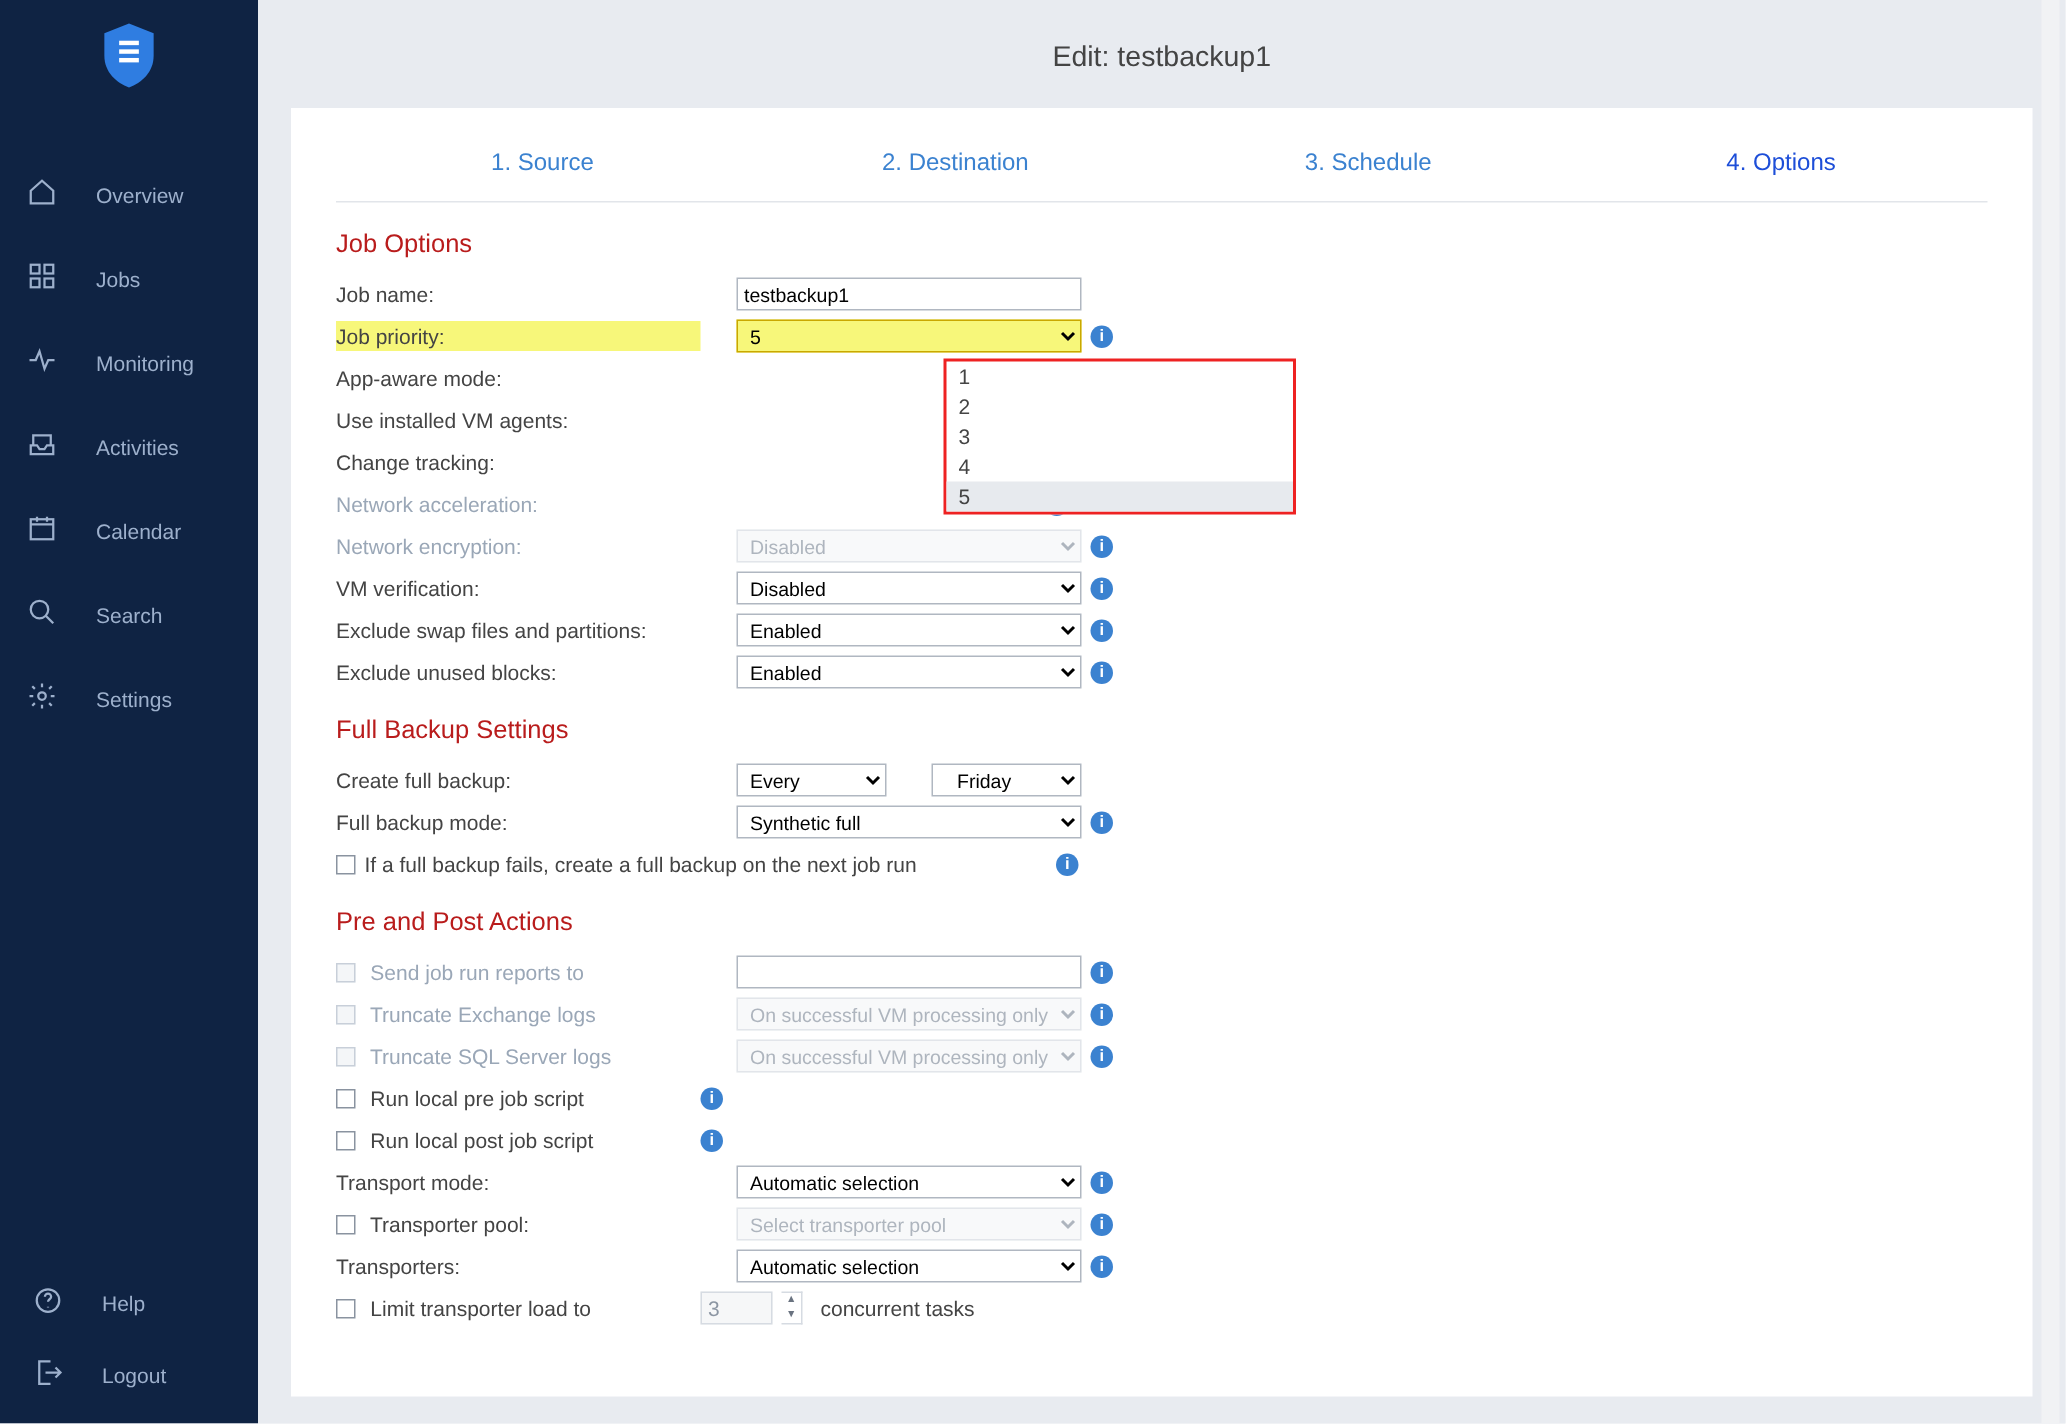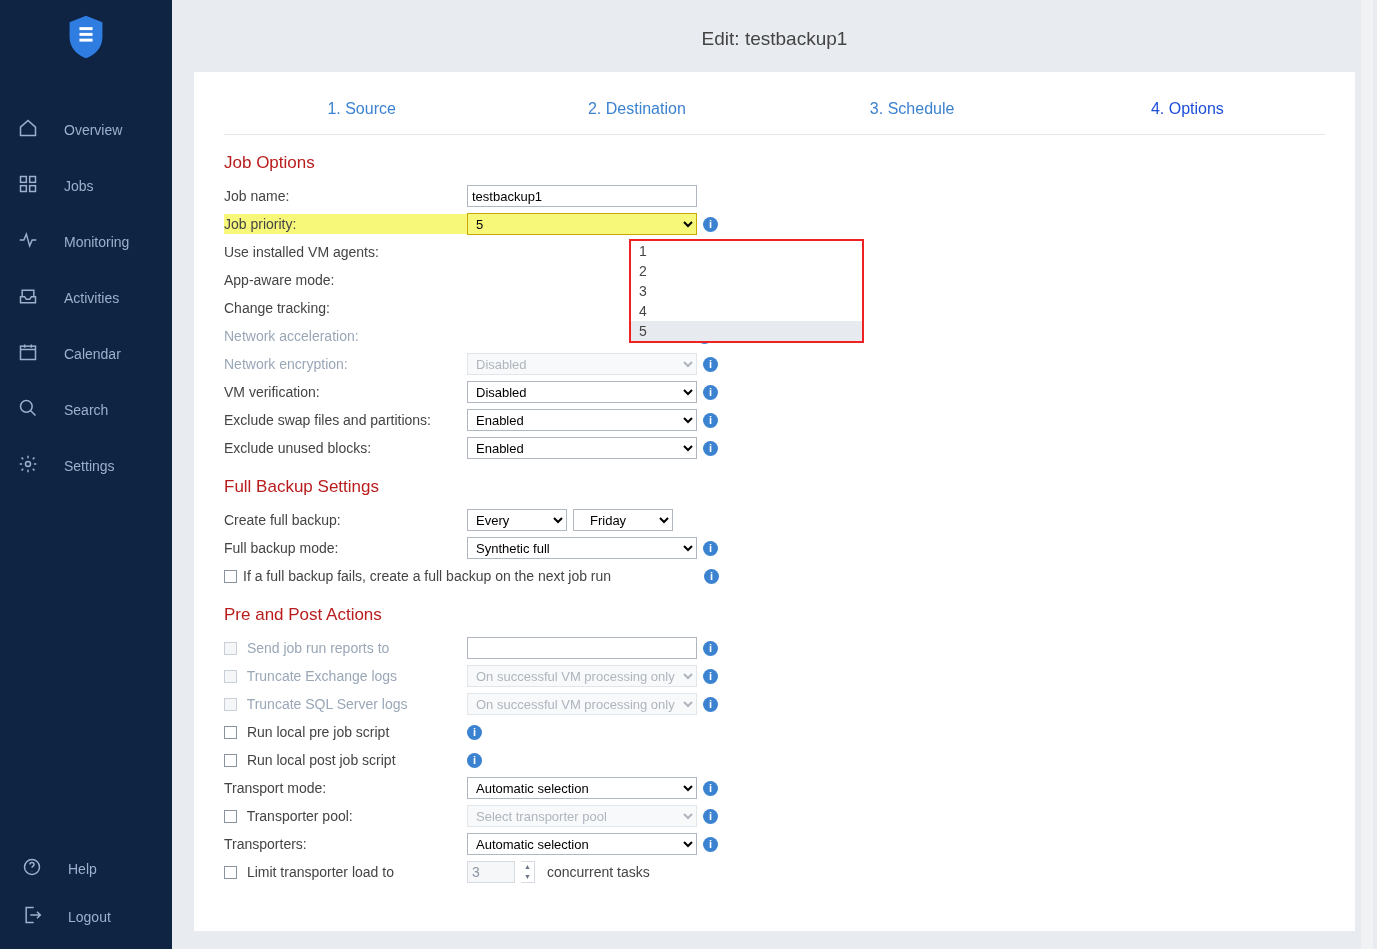--- a/index.html
+++ b/index.html
@@ -28,21 +28,21 @@
   .step-current { color:#1d4ed8; }
 
   
   .section-title { font-size:17px; color:#b91c1c; margin:8px 0 10px; }
   .form-row { display:flex; align-items:center; min-height:26px; margin-bottom:2px; }
   .form-label { width:243px; padding:2px 0; }
   .form-label.disabled { color:#9aa7b7; }
   .form-label.hilite { background:#f7f77a; }
 
   .ctrl-cell { display:flex; align-items:center; gap:6px; }
-  input[type=text], select { border:1px solid #b0b7c1; padding:2px 4px; height:22px; font-family:inherit; font-size:13px; background:#fff; }
+  input[type=text], select { border:1px solid #b0b7c1; padding:2px 4px; height:22px; font-family:inherit; font-size:13px; background:#fff;margin-left:24px; }
   input[type=text] { width:230px; }
   select { width:230px; appearance:auto; }
   select.small { width:100px; }
   select.day  { width:100px;padding-left:12px; }
   .sel-hilite { background:#f7f77a; border:1px solid #c9a800; }
   .sel-disabled, .in-disabled { background:#f6f7f8; color:#8c96a3; border:1px solid #d6dbe2; }
   .num-box { width:48px; height:22px; border:1px solid #d6dbe2; display:inline-flex; align-items:center; padding:0 4px; color:#8c96a3; background:#f6f7f8; }
   .spin { display:inline-flex; flex-direction:column; justify-content:center; height:22px; border:1px solid #d6dbe2; border-left:none; width:14px; }
   .spin span { font-size:7px; line-height:10px; text-align:center; color:#6a7380; cursor:pointer;}
   .checkbox { width:13px; height:13px; border:1px solid #8a93a0; display:inline-block; background:#fff; margin-right:6px; vertical-align:-2px; }
@@ -186,34 +186,34 @@
 
     <div class="dropdown" style="left:457px; margin-top:0;">
       <div class="dropdown-item">1</div>
       <div class="dropdown-item">2</div>
       <div class="dropdown-item">3</div>
       <div class="dropdown-item">4</div>
       <div class="dropdown-item sel">5</div>
     </div>
 
     <div class="form-row">
+      <div class="form-label">App-aware mode:</div>
+      <div class="ctrl-cell" style="width:230px;"></div>
+      <div class="ctrl-cell">
+        <span class="info-icon">i</span>
+        <span class="link" style="margin-left:10px;">settings</span>
+      </div>
+    </div>
+
+    <div class="form-row">
       <div class="form-label">Use installed VM agents:</div>
       <div class="ctrl-cell" style="width:230px;"></div>
       <div class="ctrl-cell">
           <span class="info-icon">i</span>
         </div>
-    </div>
-
-    <div class="form-row">
-      <div class="form-label">App-aware mode:</div>
-      <div class="ctrl-cell" style="width:230px;"></div>
-      <div class="ctrl-cell">
-        <span class="info-icon">i</span>
-        <span class="link" style="margin-left:10px;">settings</span>
-      </div>
     </div>
 
     <div class="form-row">
       <div class="form-label">Change tracking:</div>
       <div class="ctrl-cell" style="width:230px;"></div>
       <div class="ctrl-cell">
         <span class="info-icon">i</span>
         <span class="link" style="margin-left:10px;">settings</span>
       </div>
     </div>

